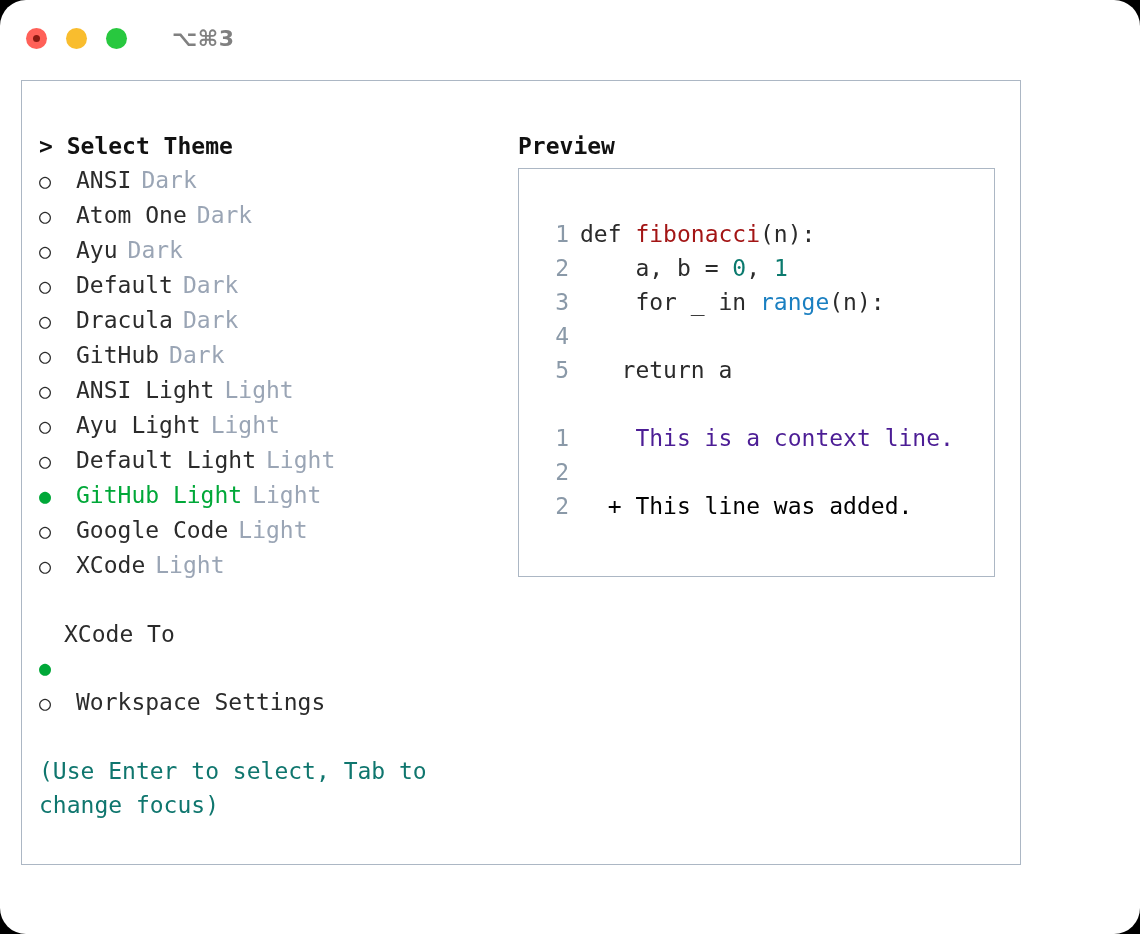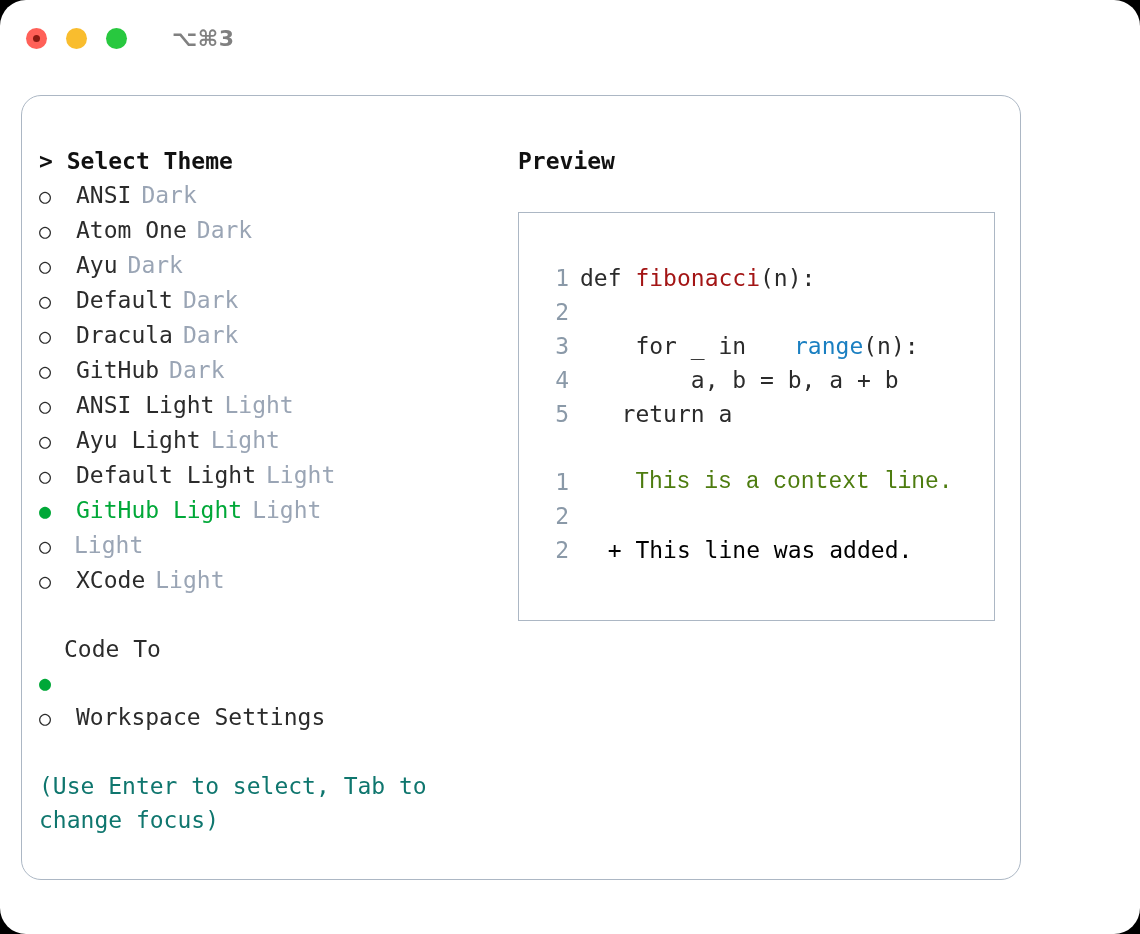--- a/index.html
+++ b/index.html
@@ -58,25 +58,25 @@
     font-size: 22px;
     font-weight: bold;
     letter-spacing: 0.5px;
     font-family: "DejaVu Sans", "Liberation Sans", sans-serif;
   }
 
   
   .panel {
     position: absolute;
     left: 21px;
-    top: 95px;
+    top: 80px;
     width: 1000px;
     height: 785px;
     border: 1px solid #acb7c4;
-    border-radius: 20px;
+    border-radius: 0;
     box-sizing: border-box;
     background: #ffffff;
   }
 
   .cols {
     display: flex;
     padding: 48px 0 0 17px;
   }
   .col-left  { width: 462px; flex: none; }
   .col-right { flex: 1; padding-left: 17px; }
@@ -128,21 +128,21 @@
     width: 420px;
     white-space: normal;
   }
 
   
   .preview-title {
     font-size: 23px;
     font-weight: bold;
     color: #111111;
     line-height: 34px;
-    margin-bottom: 34px;
+    margin-bottom: 5px;
     white-space: pre;
   }
   .preview-box {
     width: 477px;
     height: 409px;
     border: 1px solid #acb7c4;
     box-sizing: border-box;
     background: #ffffff;
     padding: 48px 0 0 22px;
   }
@@ -155,23 +155,23 @@
   .lineno {
     width: 28px;
     flex: none;
     text-align: right;
     color: #8a99a8;
     margin-right: 11px;
   }
   .code-text { color: #2b2b2b; }
   .tok-fn    { color: #a31515; }
   .tok-num   { color: #0b7a6e; }
-  .tok-call  { color: #1a7fc1; margin-left: 34px; }
+  .tok-call  { color: #1a7fc1; }
   .diff-gap  { height: 34px; }
-  .diff-ctx  { color: #4d7c0f; font-family: Liberation Mono, monospace; }
+  .diff-ctx  { color: #4c1d95; }
   .diff-del  { color: #cc1111; }
   .diff-add  { color: #000000; }
 </style>
 </head>
 <body>
 
 <div class="window">
 
   <div class="titlebar">
     <div class="dots">
@@ -191,45 +191,45 @@
             <div class="row"><span class="bullet bullet-off">○</span><span class="row-label">ANSI</span><span class="row-tag">Dark</span></div>
             <div class="row"><span class="bullet bullet-off">○</span><span class="row-label">Atom One</span><span class="row-tag">Dark</span></div>
             <div class="row"><span class="bullet bullet-off">○</span><span class="row-label">Ayu</span><span class="row-tag">Dark</span></div>
             <div class="row"><span class="bullet bullet-off">○</span><span class="row-label">Default</span><span class="row-tag">Dark</span></div>
             <div class="row"><span class="bullet bullet-off">○</span><span class="row-label">Dracula</span><span class="row-tag">Dark</span></div>
             <div class="row"><span class="bullet bullet-off">○</span><span class="row-label">GitHub</span><span class="row-tag">Dark</span></div>
             <div class="row"><span class="bullet bullet-off">○</span><span class="row-label">ANSI Light</span><span class="row-tag">Light</span></div>
             <div class="row"><span class="bullet bullet-off">○</span><span class="row-label">Ayu Light</span><span class="row-tag">Light</span></div>
             <div class="row"><span class="bullet bullet-off">○</span><span class="row-label">Default Light</span><span class="row-tag">Light</span></div>
             <div class="row selected"><span class="bullet bullet-on">●</span><span class="row-label">GitHub Light</span><span class="row-tag">Light</span></div>
-            <div class="row"><span class="bullet bullet-off">○</span><span class="row-tag">Light</span></div>
+            <div class="row"><span class="bullet bullet-off">○</span><span class="row-label">Google Code</span><span class="row-tag">Light</span></div>
             <div class="row"><span class="bullet bullet-off">○</span><span class="row-label">XCode</span><span class="row-tag">Light</span></div>
           </div>
 
         <div class="spacer-md"></div>
 
-        <div class="section-label">Code To</div>
+        <div class="section-label">XCode To</div>
         <div id="apply-list">
             <div class="row selected"><span class="bullet bullet-on">●</span></div>
             <div class="row"><span class="bullet bullet-off">○</span><span class="row-label">Workspace Settings</span></div>
           </div>
 
         <div class="spacer-md"></div>
 
         <div class="hint">(Use Enter to select, Tab to change focus)</div>
       </div>
 
       <div class="col-right">
         <div class="preview-title">Preview</div>
         <div class="preview-box">
           <div id="code-block">
               <div class="code-line"><span class="lineno">1</span><span><span class="code-text">def </span><span class="tok-fn">fibonacci</span><span class="code-text">(n):</span></span></div>
-              <div class="code-line"><span class="lineno">2</span></div>
+              <div class="code-line"><span class="lineno">2</span><span><span class="code-text">    </span><span class="code-text">a, b = </span><span class="tok-num">0</span><span class="code-text">, </span><span class="tok-num">1</span></span></div>
               <div class="code-line"><span class="lineno">3</span><span><span class="code-text">    </span><span class="code-text">for _ in </span><span class="tok-call">range</span><span class="code-text">(n):</span></span></div>
-              <div class="code-line"><span class="lineno">4</span><span><span class="code-text">        </span><span class="code-text">a, b = b, a + b</span></span></div>
+              <div class="code-line"><span class="lineno">4</span></div>
               <div class="code-line"><span class="lineno">5</span><span><span class="code-text">   </span><span class="code-text">return a</span></span></div>
             </div>
           <div class="diff-gap"></div>
           <div id="diff-block">
               <div class="code-line"><span class="lineno">1</span><span class="diff-ctx">    This is a context line.</span></div>
               <div class="code-line"><span class="lineno">2</span></div>
               <div class="code-line"><span class="lineno">2</span><span class="diff-add">  + This line was added.</span></div>
             </div>
         </div>
       </div>

